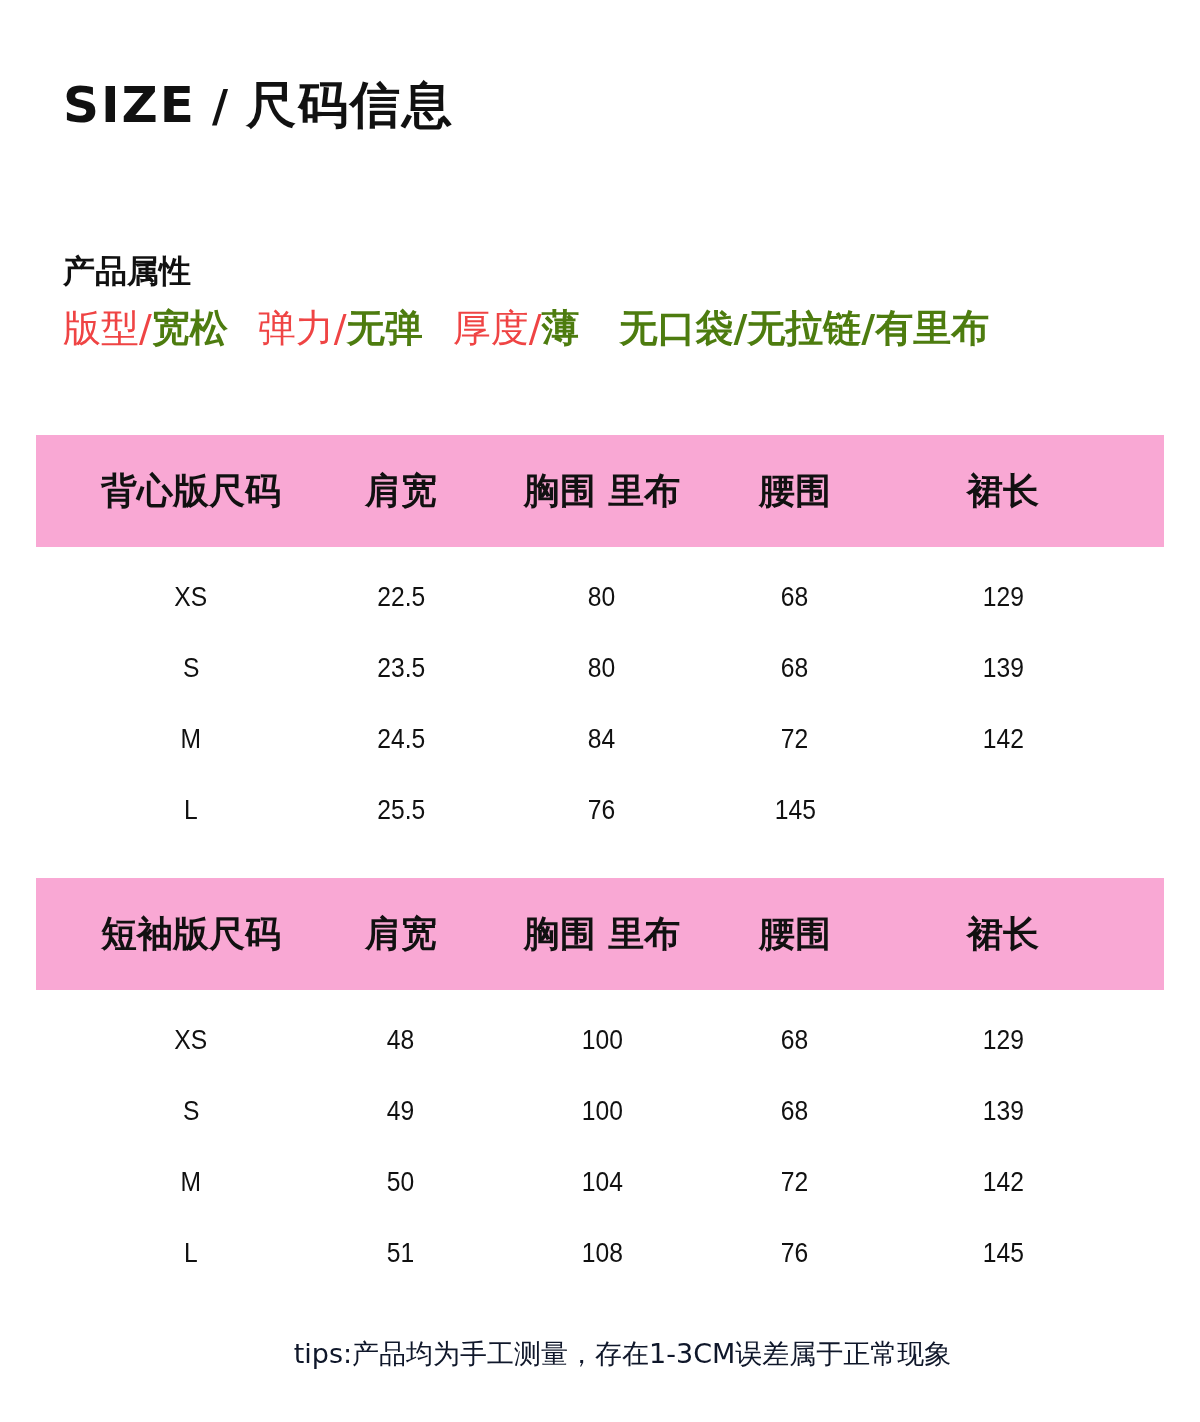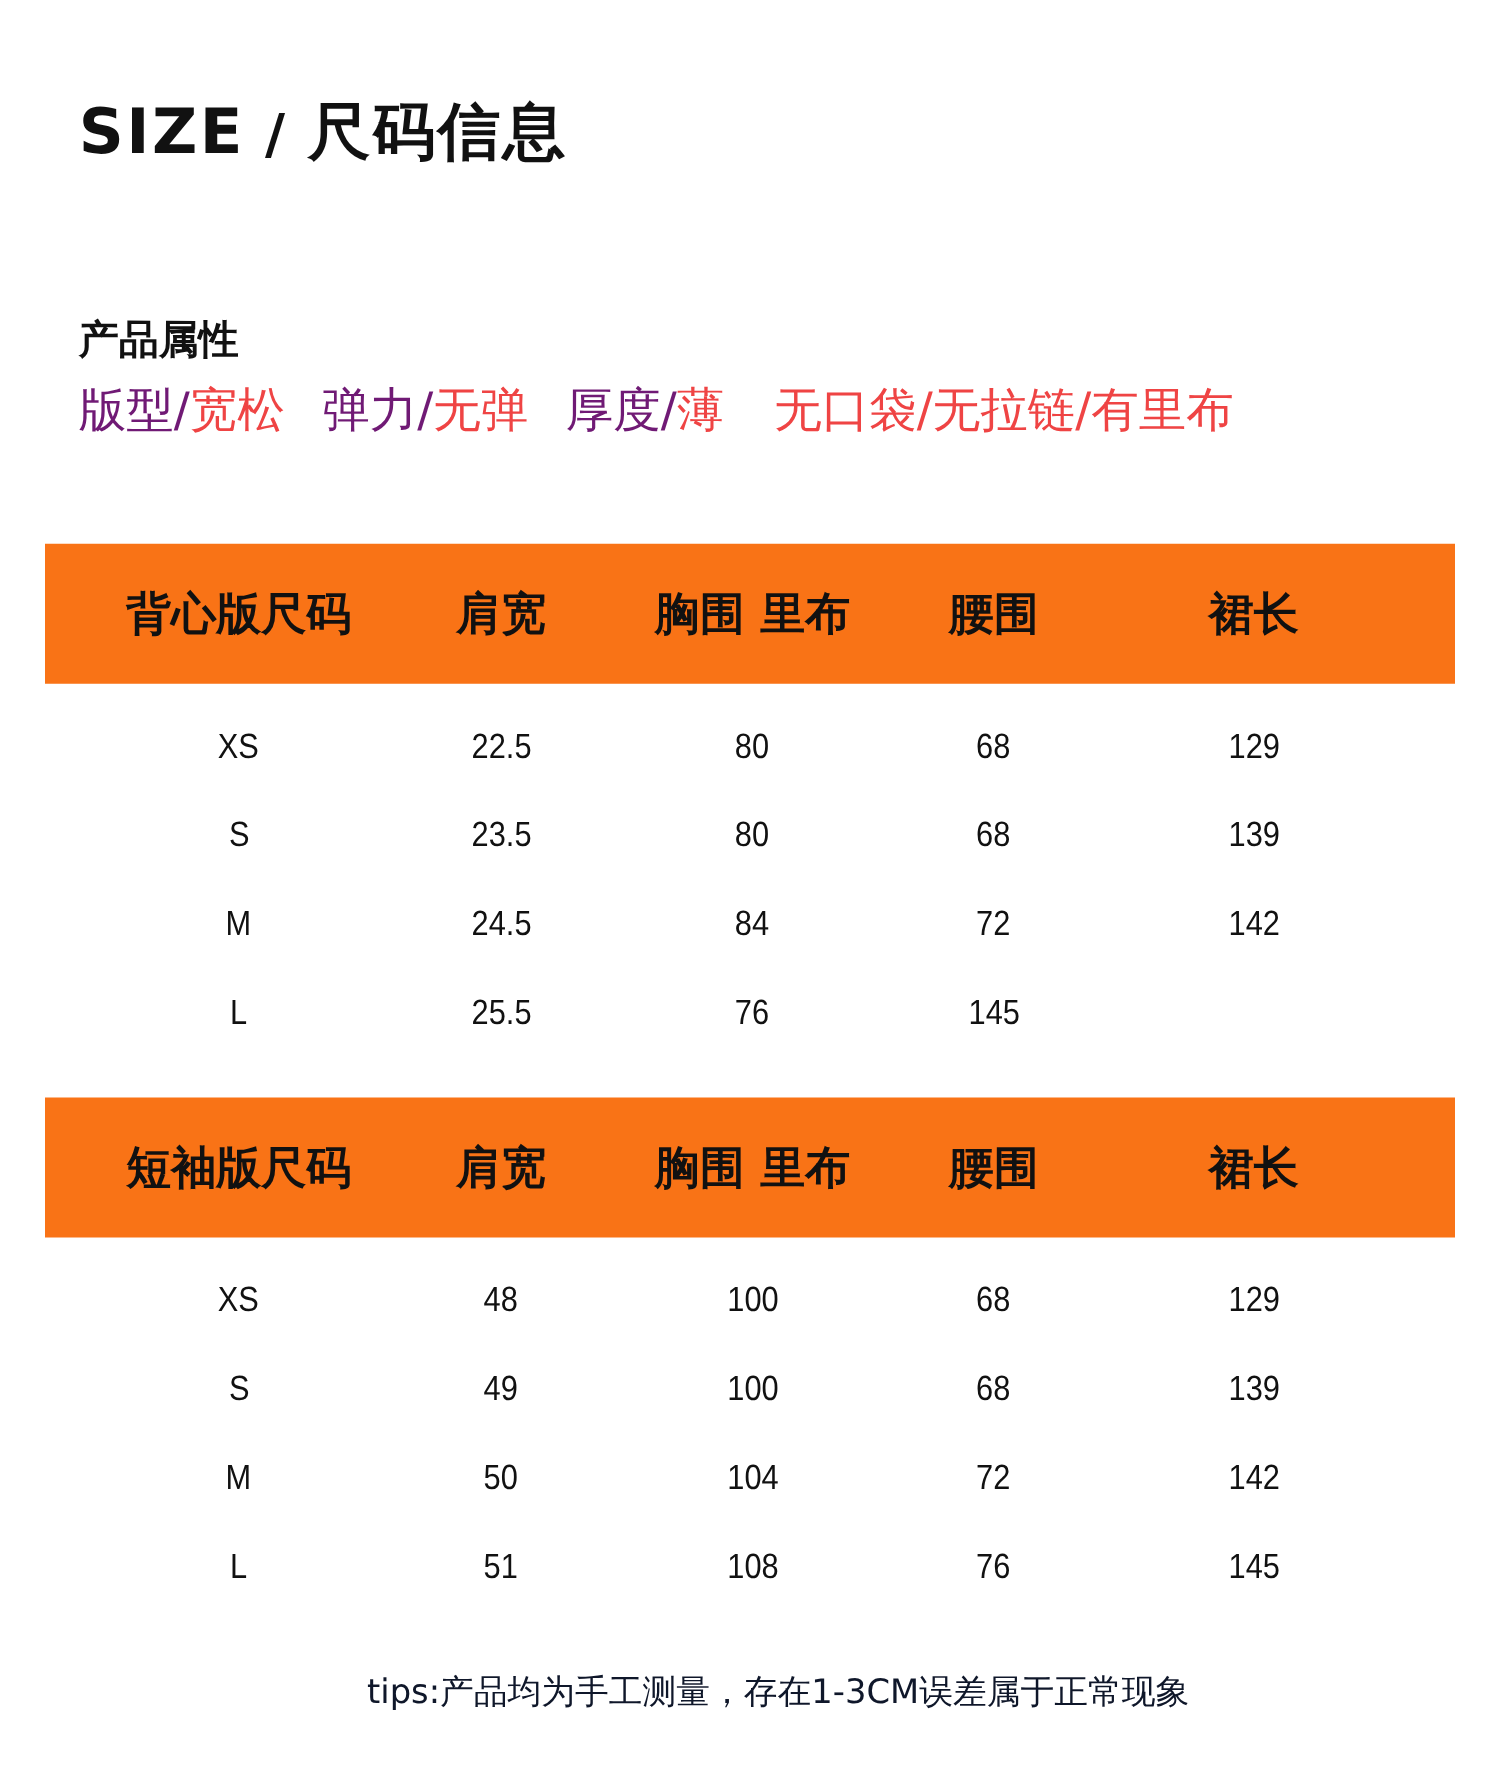--- a/index.html
+++ b/index.html
@@ -43,40 +43,40 @@
     left: 63px;
     top: 308px;
     display: flex;
     align-items: baseline;
     font-size: 38px;
     line-height: 1.1;
     white-space: nowrap;
   }
   .attr-item { margin-right: 30px; }
   .attr-item-last { margin-left: 10px; margin-right: 0; }
-  .attr-label { color: #701a75; font-weight: 400; }
-  .attr-value { color: #ef4444; font-weight: 400; }
+  .attr-label { color: #ef4444; font-weight: 400; }
+  .attr-value { color: #4d7c0f; font-weight: 700; }
 
   
   .size-table {
     position: absolute;
     left: 36px;
     width: 1128px;
   }
   .table-vest { top: 435px; }
   .table-short { top: 878px; }
 
   .table-head, .table-row {
     display: grid;
     grid-template-columns: 310px 110px 292px 94px 322px;
     align-items: center;
   }
   .table-head {
     height: 112px;
-    background: #f97316;
+    background: #f9a8d4;
     font-size: 36px;
     font-weight: 700;
   }
   .table-body { padding-top: 14px; }
   .table-row {
     height: 71px;
     font-size: 28px;
     font-weight: 400;
   }
   .cell {

